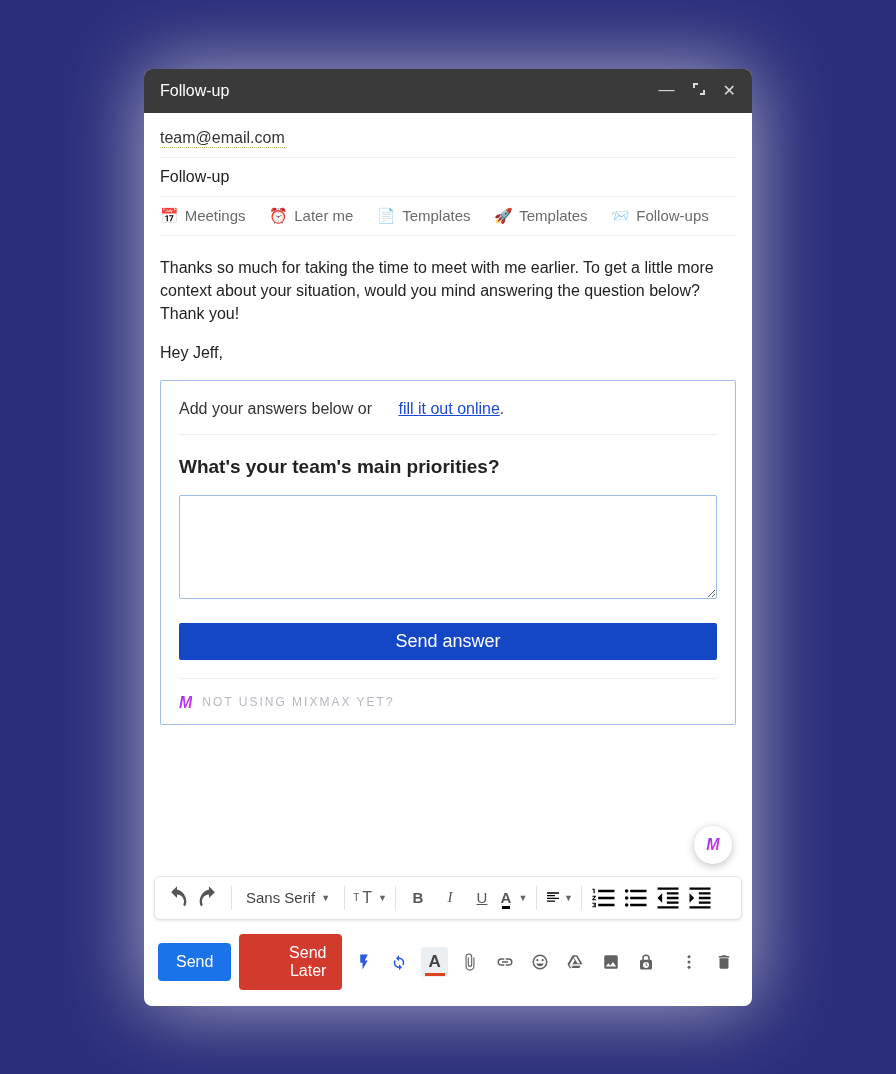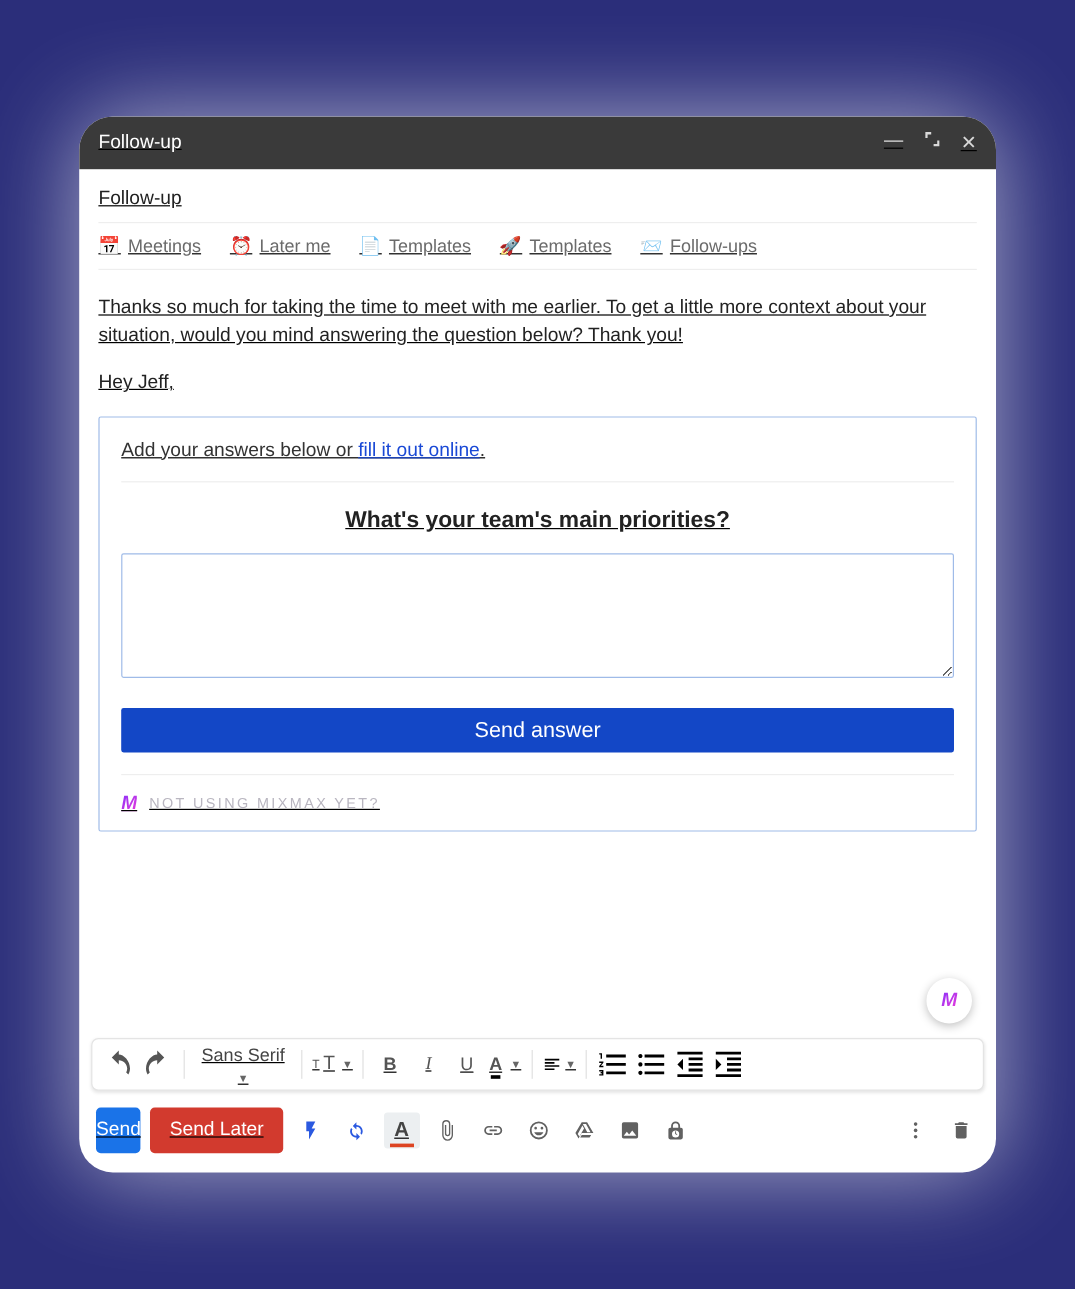--- a/index.html
+++ b/index.html
@@ -4,25 +4,24 @@
 <style>
   * { box-sizing: border-box; margin: 0; padding: 0; }
   html, body { width: 896px; height: 1074px; background: #2b2e7a; font-family: Arial, Helvetica, sans-serif; }
   body { display: flex; align-items: center; justify-content: center; }
 
   .shadow-wrap {
     filter: drop-shadow(0 0 40px rgba(255,255,255,0.6));
   }
 
   .window {
-    width: 764px;
+    width: 608px;
     background: #fff;
-    border-radius: 28px;
+    border-radius: 8px;
     overflow: hidden;
-    text-decoration: underline;
   }
 
   
   .titlebar {
     background: #3a3a3a;
     color: #fff;
     height: 44px;
     display: flex;
     align-items: center;
     padding: 0 16px;
@@ -69,22 +68,22 @@
   }
   .mail-body p { margin-bottom: 16px; }
 
   .poll-card {
     border: 1px solid #9fbbe8;
     border-radius: 2px;
     padding: 16px 18px 10px 18px;
     margin-top: 10px;
   }
   .poll-top { color: #333; font-size: 16px; padding-bottom: 14px; border-bottom: 1px solid #eee; margin-bottom: 18px; }
-  .poll-top a { color: #1a49d6; text-decoration: underline; }
-  .poll-q { font-weight: 700; font-size: 19px; margin-bottom: 14px; color: #222; text-align: center; }
+  .poll-top a { color: #1a49d6; text-decoration: underline; margin-left: 22px; }
+  .poll-q { font-weight: 700; font-size: 19px; margin-bottom: 14px; color: #222; }
   .poll-ta {
     width: 100%;
     height: 104px;
     border: 1px solid #9fbbe8;
     border-radius: 2px;
     resize: both;
     padding: 6px;
     font-family: inherit;
     font-size: 15px;
   }
@@ -132,41 +131,41 @@
     box-shadow: 0 1px 3px rgba(0,0,0,.1);
     height: 44px;
     display: flex;
     align-items: center;
     padding: 0 8px;
     gap: 4px;
     color: #555;
   }
   .fmt-bar .sep { width: 1px; height: 24px; background: #e0e0e0; margin: 0 4px; }
   .fmt-btn { min-width: 28px; height: 28px; display: flex; align-items: center; justify-content: center; font-size: 15px; cursor: pointer; color: #555; }
-  .font-sel { display: flex; align-items: center; gap: 6px; font-size: 15px; color: #444; cursor: pointer; padding: 0 6px; flex-direction: column; }
+  .font-sel { display: flex; align-items: center; gap: 6px; font-size: 15px; color: #444; cursor: pointer; padding: 0 6px; }
   .caret { font-size: 9px; color: #666; }
   .bold { font-weight: 700; }
   .italic { font-style: italic; font-family: Georgia, serif; }
   .underline { text-decoration: underline; }
   .textcolor { position: relative; font-weight: 700; }
   .textcolor::after { content:""; position:absolute; left:1px; right:1px; bottom:-3px; height:3px; background:#000; }
 
   
   .action-bar {
     display: flex;
     align-items: center;
     gap: 8px;
     padding: 14px 14px 16px 14px;
   }
   .btn-send {
     background: #1a73e8;
     color: #fff;
     border: none;
     border-radius: 4px;
-    padding: 10px 0;
+    padding: 10px 18px;
     font-size: 16px;
     font-weight: 500;
     cursor: pointer;
   }
   .btn-later {
     background: #d23a2e;
     color: #fff;
     border: none;
     border-radius: 4px;
     padding: 10px 16px;
@@ -204,20 +203,23 @@
       <span class="win-exp">
         <svg viewBox="0 0 12 12">
               <path d="M1 5 V1 H5 M11 7 V11 H7"></path>
             </svg>
       </span>
       <span class="win-close"></span>
     </div>
   </div>
 
   <div class="fields">
+    <div class="field-row">
+      <span class="to-val">team@email.com</span>
+    </div>
     <div class="field-row subject-row">
       <span>Follow-up</span>
     </div>
 
     <div class="mm-bar">
       <div class="mm-item">
         <span class="mm-icon">📅</span>
         <span>Meetings</span>
       </div>
       <div class="mm-item">

